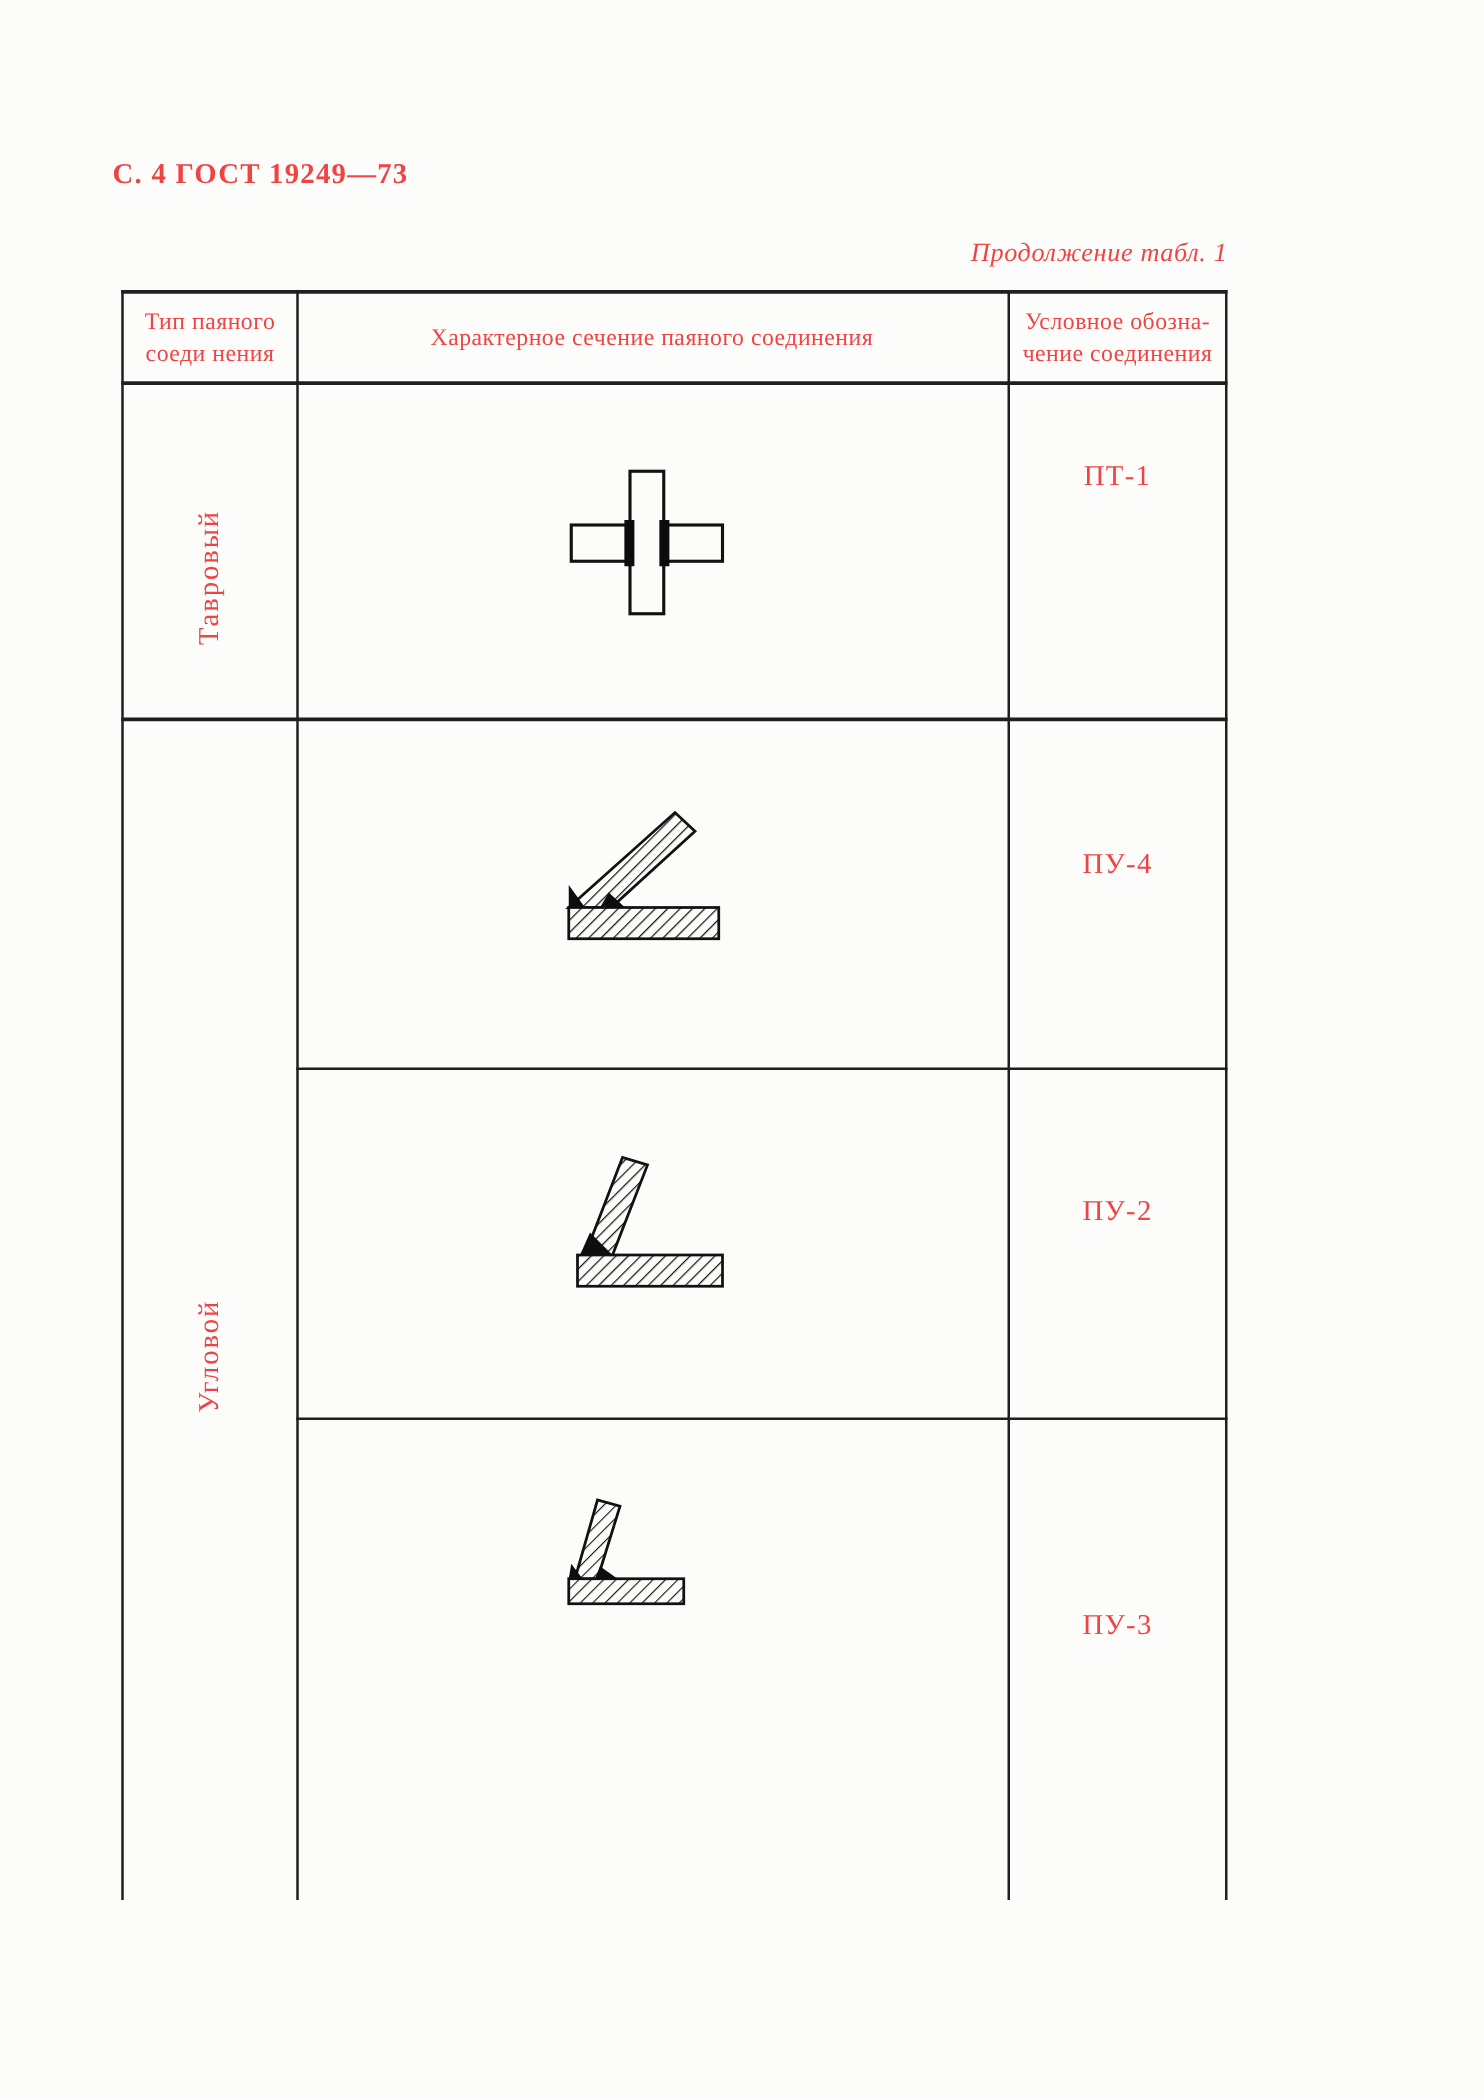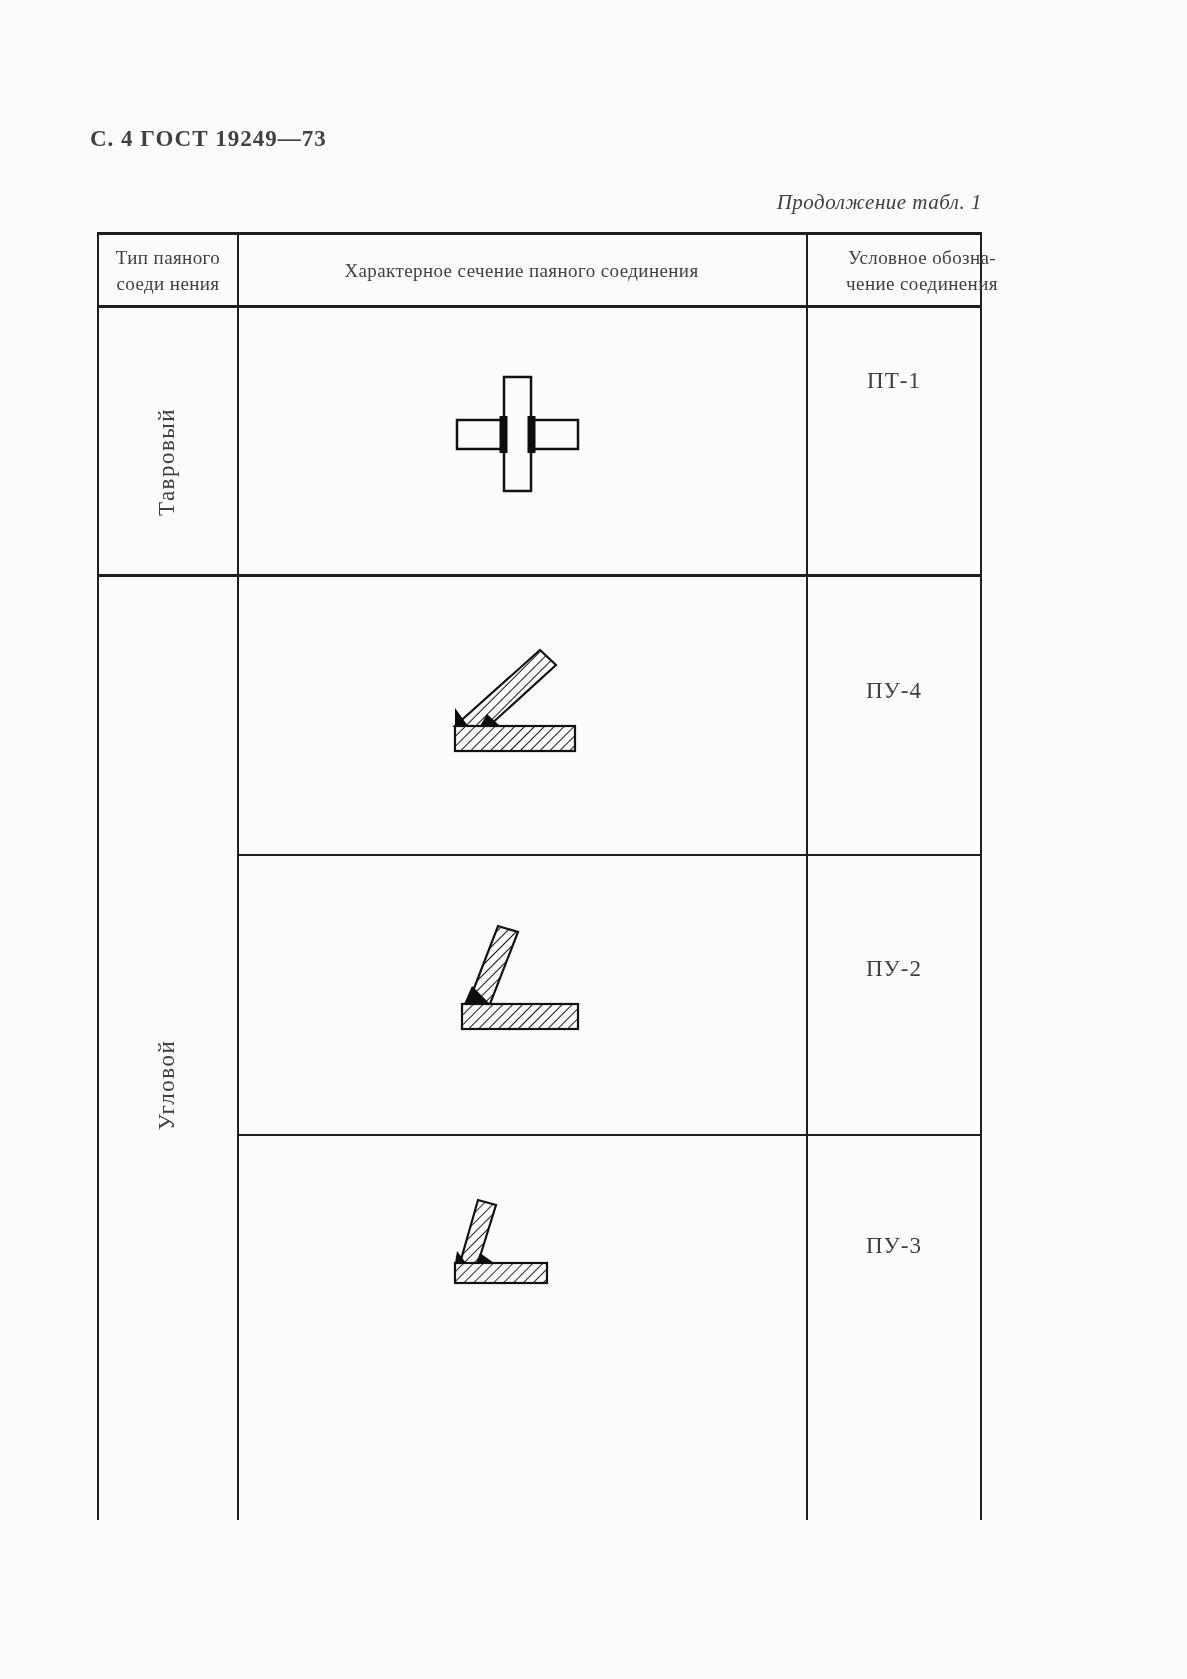--- a/index.html
+++ b/index.html
@@ -2,21 +2,21 @@
 <html><head>
 <meta charset="utf-8">
 <style>
   html,body{margin:0;padding:0;background:#e8e8e6;}
   .page{
     position:relative;
     width:1187px;height:1679px;
     margin:0 auto;
     background:#fcfcfa;
     font-family:"Liberation Serif", serif;
-    color:#404040;
+    color:#ef4444;
     overflow:hidden;
   }
   .running-header{
     position:absolute;left:90px;top:126px;
     font-size:23px;font-weight:bold;letter-spacing:1px;
     white-space:nowrap;
   }
   .continuation{
     position:absolute;right:205px;top:190px;
     font-size:21px;font-weight:normal;font-style:italic;
@@ -27,21 +27,21 @@
   .vline{position:absolute;background:#1f1f1f;}
   
   .col-header{
     position:absolute;top:238px;height:66px;
     display:flex;align-items:center;justify-content:center;
     text-align:center;font-size:19px;line-height:1.35;
     white-space:pre-line;letter-spacing:0.4px;
   }
   .ch1{left:99px;width:138px;}
   .ch2{left:239px;width:565px;}
-  .ch3{left:808px;width:172px;padding-left:28px;}
+  .ch3{left:808px;width:172px;}
   
   .type-label{
     position:absolute;
     transform:translate(-50%,-50%) rotate(-90deg);
     font-size:23px;letter-spacing:1.5px;white-space:nowrap;
   }
   
   .designation{
     position:absolute;left:808px;width:172px;
     text-align:center;font-size:23px;letter-spacing:1px;
@@ -73,21 +73,21 @@
   <div class="col-header ch2">Характерное сечение паяного соединения</div>
   <div class="col-header ch3">Условное обозна-
 чение соединения</div>
 
   <div class="type-label" style="left:167px;top:462px;">Тавровый</div>
   <div class="type-label" style="left:167px;top:1085px;">Угловой</div>
 
   <div class="designation" style="top:368px;">ПТ-1</div>
   <div class="designation" style="top:678px;">ПУ-4</div>
   <div class="designation" style="top:956px;">ПУ-2</div>
-  <div class="designation" style="top:1233px;text-align:center;">ПУ-3</div>
+  <div class="designation" style="top:1287px;text-align:center;">ПУ-3</div>
 
   <div class="diagram" style="left:455px;top:375px;">
     <svg width="125" height="118" viewBox="0 0 125 118">
 
       <rect x="49" y="2" width="27" height="114" fill="#fcfcfa" stroke="#111" stroke-width="2.5"></rect>
 
       <rect x="2" y="45" width="47" height="29" fill="#fcfcfa" stroke="#111" stroke-width="2.5"></rect>
 
       <rect x="76" y="45" width="47" height="29" fill="#fcfcfa" stroke="#111" stroke-width="2.5"></rect>
 

